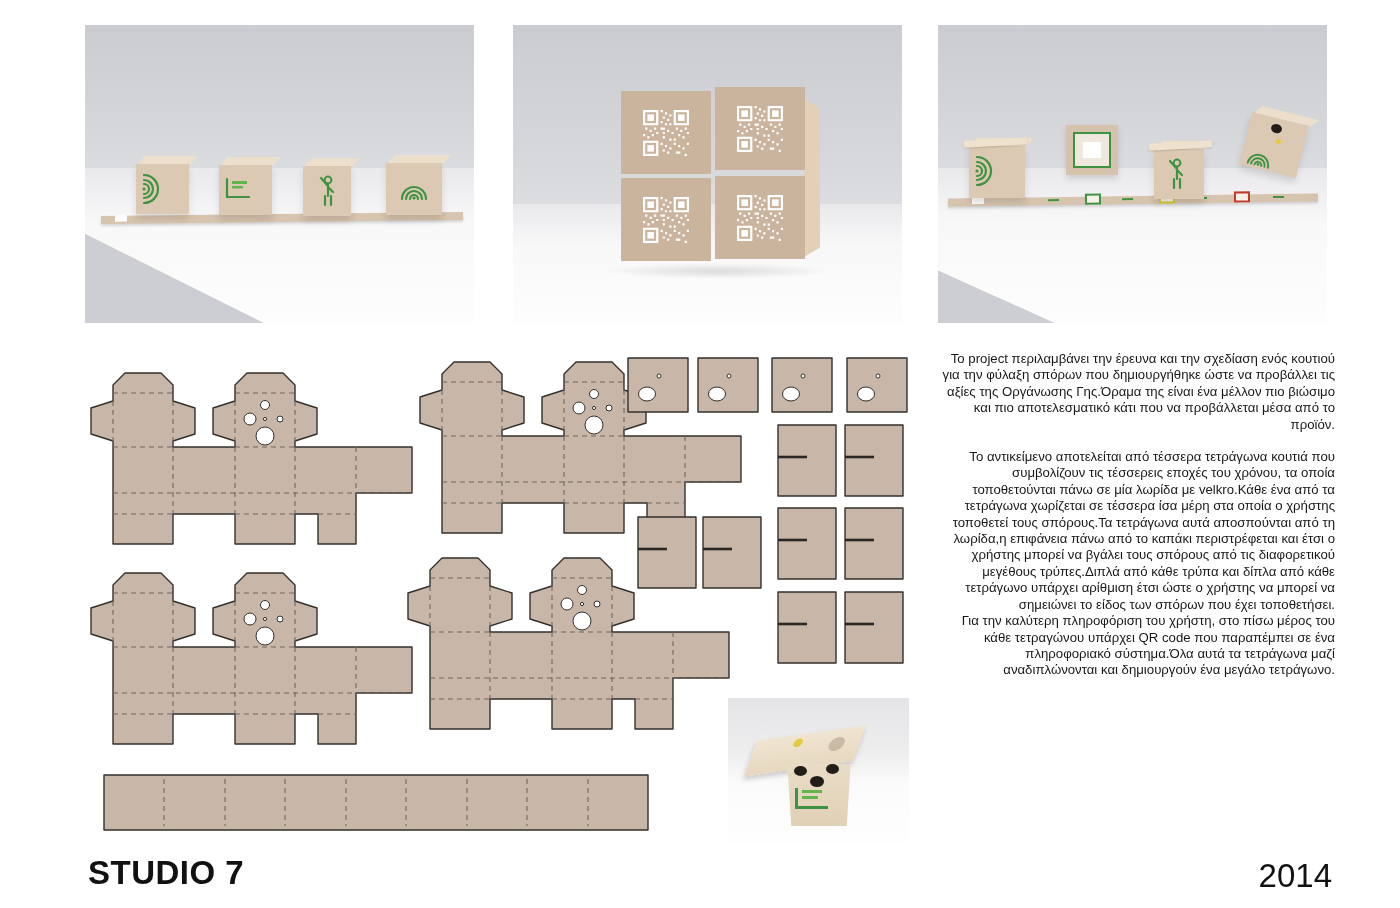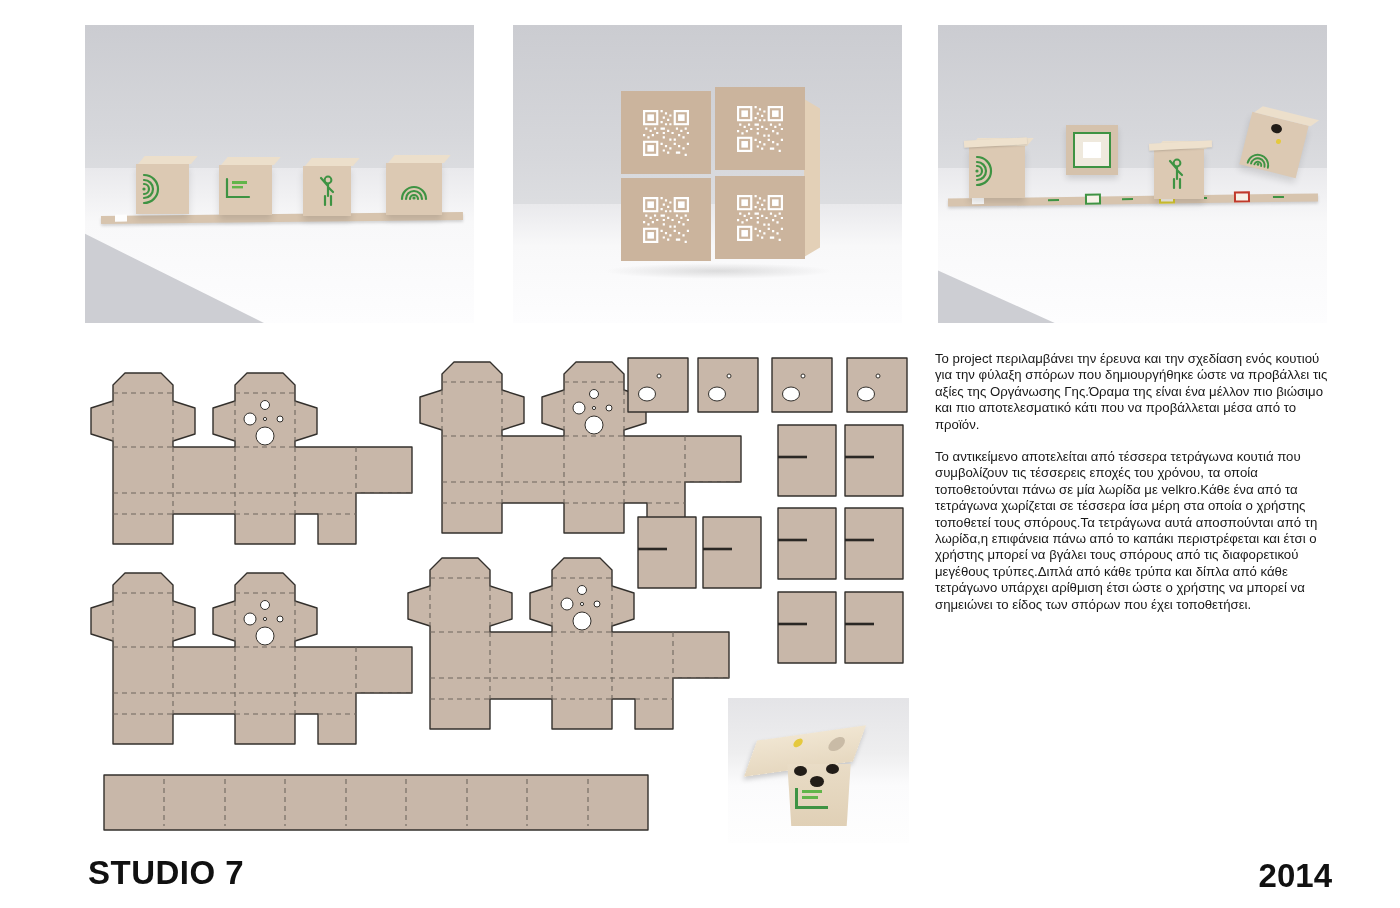--- a/index.html
+++ b/index.html
@@ -35,25 +35,25 @@
   .smallphoto{position:absolute;left:728px;top:698px;width:181px;height:145px;background:linear-gradient(180deg,#e4e4e7 0%,#eeeeef 38%,#fbfbfc 60%,#fefefe 100%);overflow:hidden;}
   .sbox{position:absolute;left:58px;top:66px;width:66px;height:62px;background:linear-gradient(180deg,#e9dcc6,#e0d0b6);clip-path:polygon(2% 0,98% 0,92% 100%,8% 100%);box-shadow:0 6px 8px rgba(0,0,0,.15);}
   .slabel{position:absolute;left:9px;top:24px;width:30px;height:18px;border-left:3px solid #3e9343;border-bottom:3px solid #3e9343;}
   .slabel i{position:absolute;left:4px;display:block;height:3px;background:#62b54a;}
   .slid{position:absolute;left:22px;top:36px;width:110px;height:34px;background:linear-gradient(180deg,#f0e5d1,#e6d8c0);transform:rotate(-8deg) skewX(-28deg);box-shadow:0 3px 5px rgba(0,0,0,.18);}
   .holedark{position:absolute;border-radius:50%;background:#221d18;}
   .seed{position:absolute;border-radius:50%;background:#e5c93e;}
 
   
   .textcol{position:absolute;left:935px;top:351px;width:400px;font-size:13.2px;line-height:16.4px;color:#181818;}
-  .para{margin:0;}
+  .para{margin:0;text-align:right;}
   .para:not(:first-child){margin-top:16px;}
   .para.nogap{margin-top:0;}
   .studio{position:absolute;left:88px;top:854px;font-size:33px;font-weight:bold;letter-spacing:.5px;color:#111;}
-  .year{position:absolute;right:68px;top:857px;font-size:33px;font-weight:bold;color:#111;}
+  .year{position:absolute;right:68px;top:857px;font-size:33px;font-weight:normal;color:#111;}
 
   
   .cut{fill:#c8b7a9;stroke:#33302c;stroke-width:1.4;stroke-linejoin:round;}
   .fold{stroke:#6f675f;stroke-dasharray:5 4;fill:none;stroke-width:1.1;}
   .hole{fill:#ffffff;stroke:#33302c;stroke-width:1;}
   .slit{stroke:#2a2724;stroke-width:2.6;}
   .qrm{fill:#ffffff;}
   .g-stroke{stroke:#3e9343;fill:none;stroke-width:2.2;stroke-linecap:round;}
 </style>
 </head>
@@ -260,16 +260,17 @@
     <div class="slabel">
       <i style="top:2px;width:20px;"></i>
         <i style="top:8px;width:16px;"></i>
     </div>
   </div>
 </div>
 
 <div class="textcol">
   <p class="para">Το project περιλαμβάνει την έρευνα και την σχεδίαση ενός κουτιού για την φύλαξη σπόρων που δημιουργήθηκε ώστε να προβάλλει τις αξίες της Οργάνωσης Γης.Όραμα της είναι ένα μέλλον πιο βιώσιμο και πιο αποτελεσματικό κάτι που να προβάλλεται μέσα από το προϊόν.</p>
   <p class="para">Το αντικείμενο αποτελείται από τέσσερα τετράγωνα κουτιά που συμβολίζουν τις τέσσερεις εποχές του χρόνου, τα οποία τοποθετούνται πάνω σε μία λωρίδα με velkro.Κάθε ένα από τα τετράγωνα χωρίζεται σε τέσσερα ίσα μέρη στα οποία ο χρήστης τοποθετεί τους σπόρους.Τα τετράγωνα αυτά αποσπούνται από τη λωρίδα,η επιφάνεια πάνω από το καπάκι περιστρέφεται και έτσι ο χρήστης μπορεί να βγάλει τους σπόρους από τις διαφορετικού μεγέθους τρύπες.Διπλά από κάθε τρύπα και δίπλα από κάθε τετράγωνο υπάρχει αρίθμιση έτσι ώστε ο χρήστης να μπορεί να σημειώνει το είδος των σπόρων που έχει τοποθετήσει.</p>
+  <p class="para nogap">Για την καλύτερη πληροφόριση του χρήστη, στο πίσω μέρος του κάθε τετραγώνου υπάρχει QR code που παραπέμπει σε ένα πληροφοριακό σύστημα.Όλα αυτά τα τετράγωνα μαζί αναδιπλώνονται και δημιουργούν ένα μεγάλο τετράγωνο.</p>
 </div>
 
 <div class="studio">STUDIO 7</div>
 <div class="year">2014</div>
 
 </body></html>

